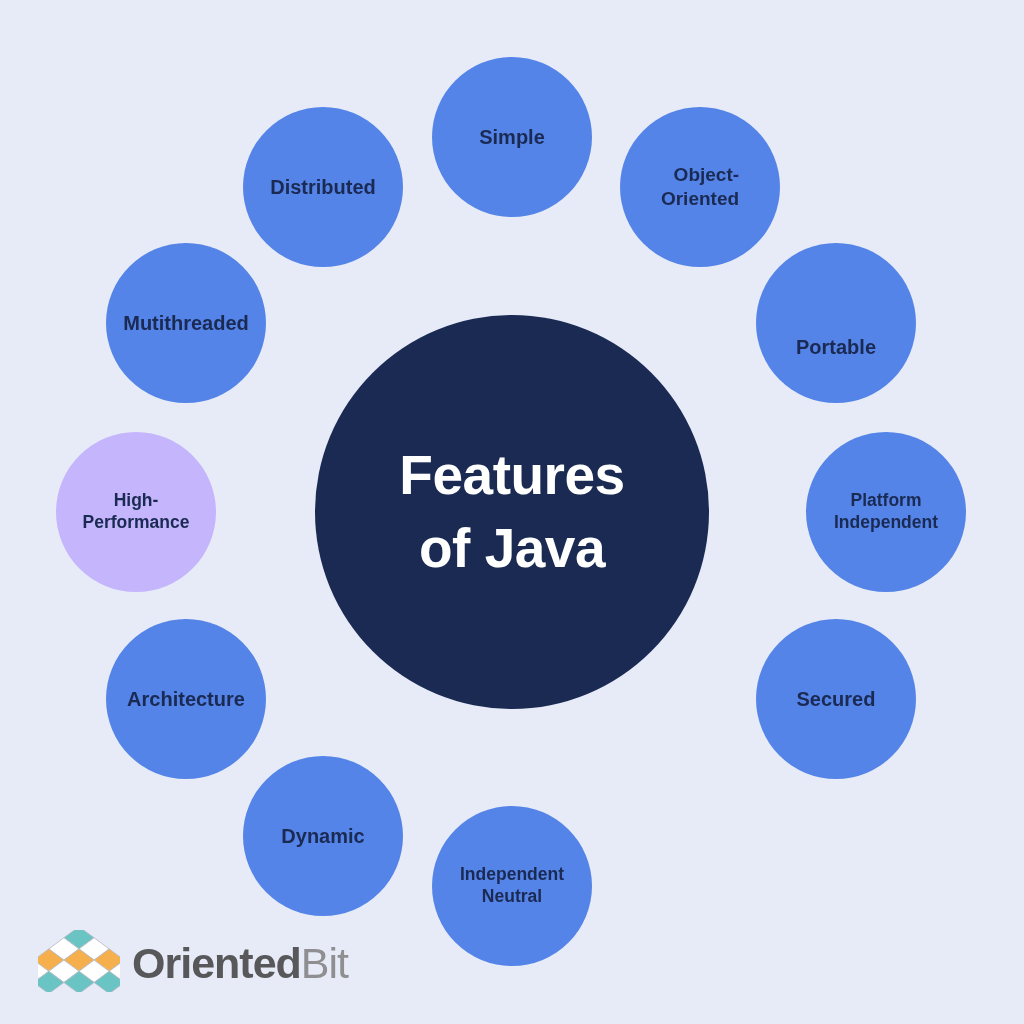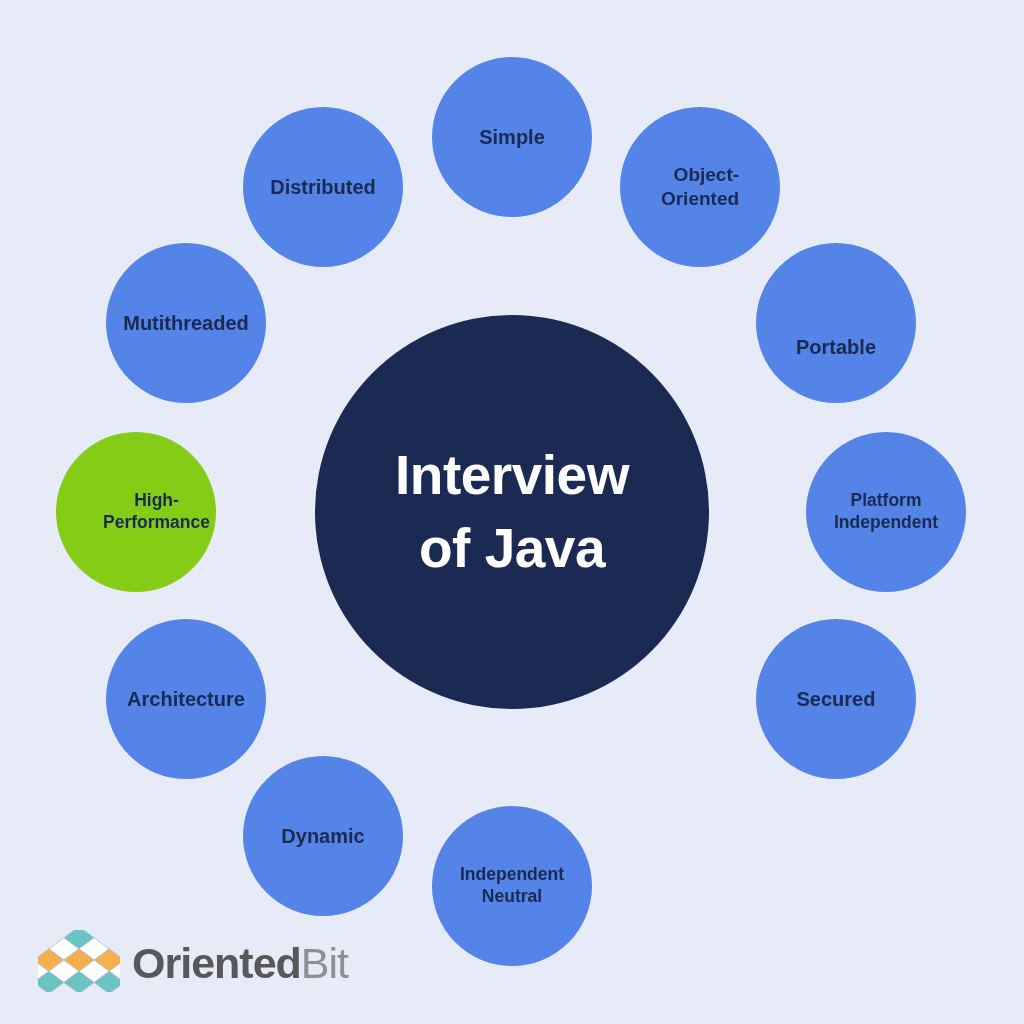--- a/index.html
+++ b/index.html
@@ -104,21 +104,21 @@
     color: #8f8f92;
     font-weight: normal;
   }
 </style>
 </head>
 <body>
 
 <div id="stage">
 
   <div class="hub">
-    <div class="hub-title">Interview
+    <div class="hub-title">Features
 of Java</div>
   </div>
 
   <div class="node" style="left: 432px; top: 57px; background: rgb(84, 132, 232);">
     <div class="node-label" style="color: rgb(27, 42, 82);">Simple</div>
   </div>
   <div class="node two-line" style="left: 620px; top: 107px; background: rgb(84, 132, 232);">
     <div class="node-label" style="color: rgb(27, 42, 82); text-align: right;">Object-
 Oriented</div>
   </div>
@@ -135,21 +135,21 @@
   <div class="node small" style="left: 432px; top: 806px; background: rgb(84, 132, 232);">
     <div class="node-label" style="color: rgb(27, 42, 82);">Independent
 Neutral</div>
   </div>
   <div class="node" style="left: 243px; top: 756px; background: rgb(84, 132, 232);">
     <div class="node-label" style="color: rgb(27, 42, 82);">Dynamic</div>
   </div>
   <div class="node" style="left: 106px; top: 619px; background: rgb(84, 132, 232);">
     <div class="node-label" style="color: rgb(27, 42, 82);">Architecture</div>
   </div>
-  <div class="node small" style="left: 56px; top: 432px; background: #84cc16; justify-content: flex-end;">
+  <div class="node small" style="left: 56px; top: 432px; background: #c4b5fd;">
     <div class="node-label" style="color: rgb(27, 42, 82);">High-
 Performance</div>
   </div>
   <div class="node" style="left: 106px; top: 243px; background: rgb(84, 132, 232);">
     <div class="node-label" style="color: rgb(27, 42, 82);">Mutithreaded</div>
   </div>
   <div class="node" style="left: 243px; top: 107px; background: rgb(84, 132, 232);">
     <div class="node-label" style="color: rgb(27, 42, 82);">Distributed</div>
   </div>
 

